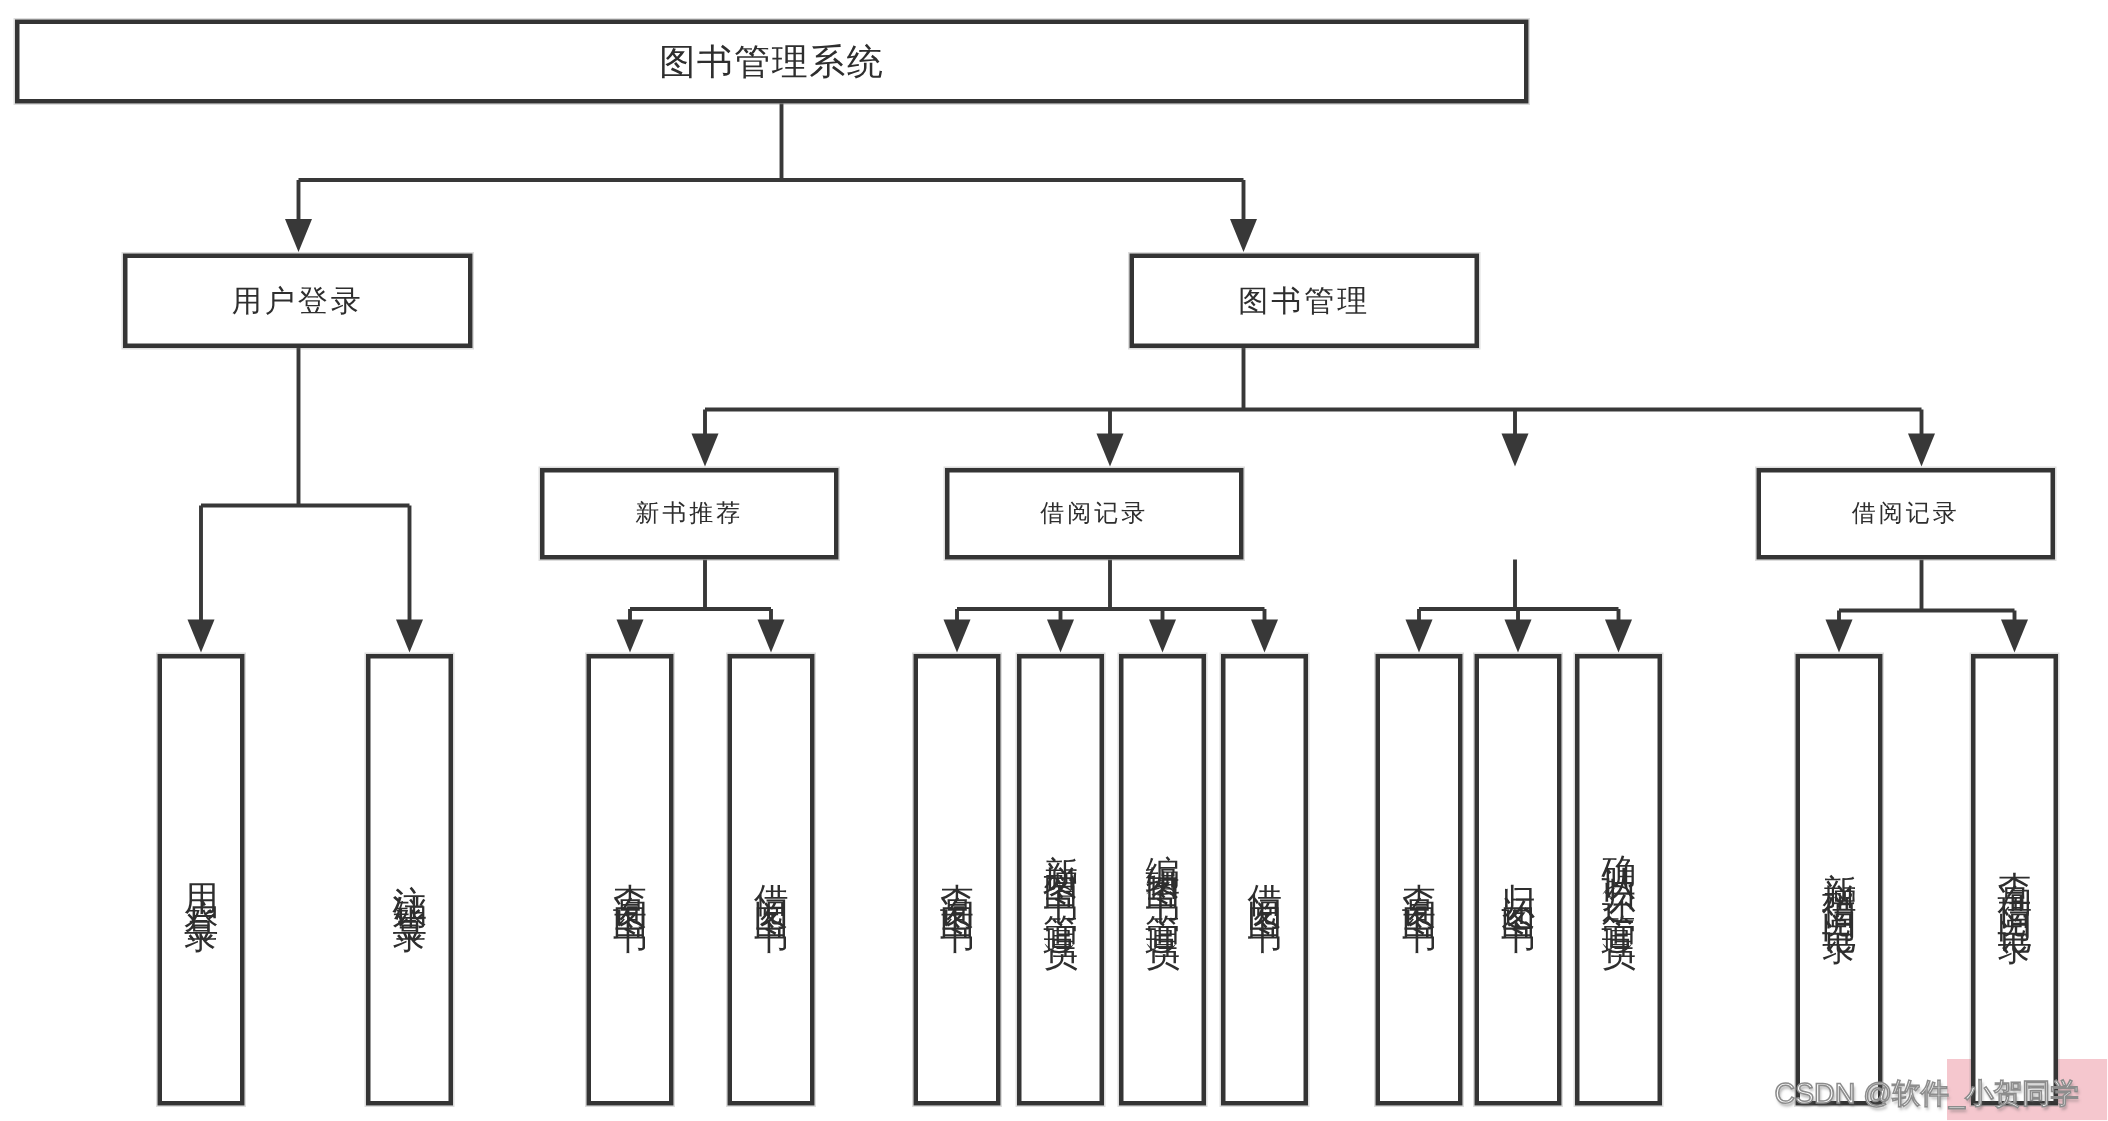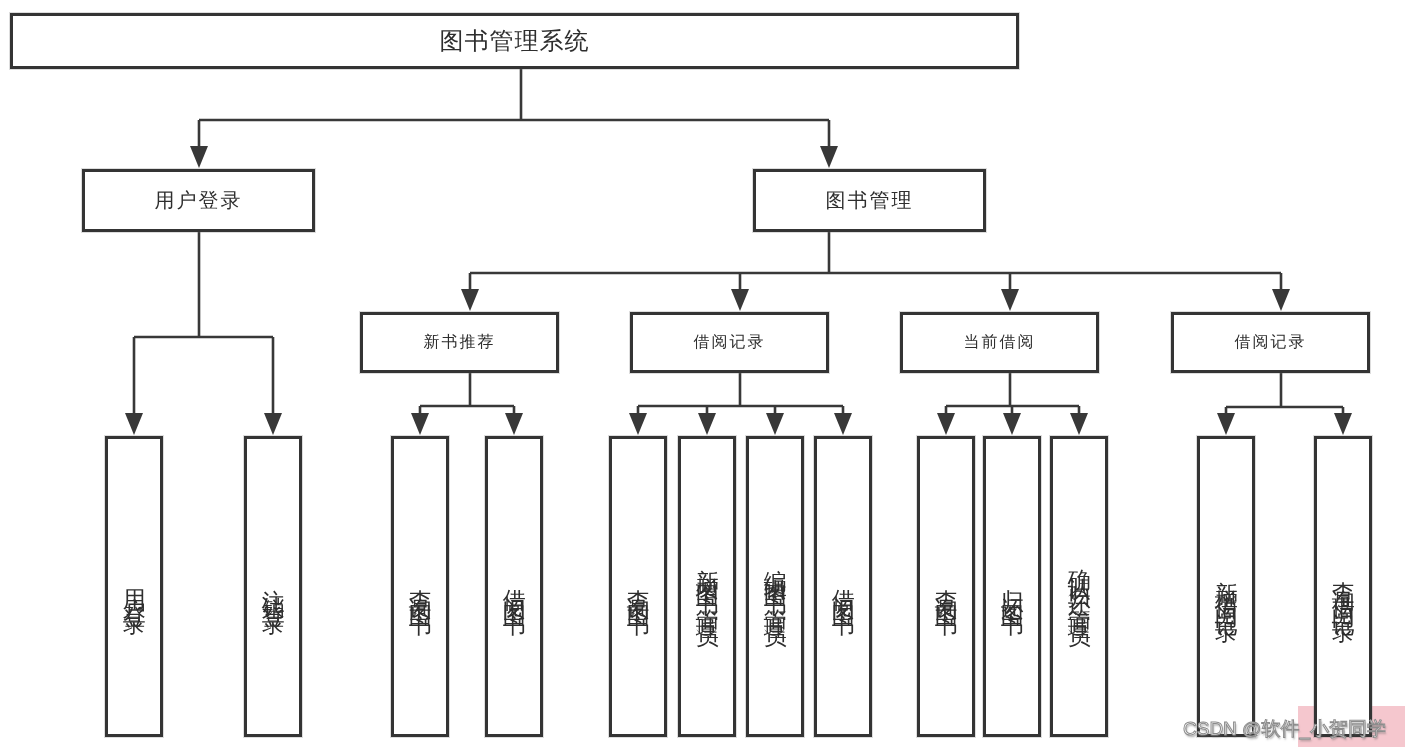--- a/index.html
+++ b/index.html
@@ -111,21 +111,20 @@
 
   <div class="wm-bg"></div>
 
   <div class="box root">图书管理系统</div>
 
   <div class="box l2" style="left:82px;">用户登录</div>
   <div class="box l2" style="left:712px;margin-left:41px;">图书管理</div>
 
   <div class="box l3" style="left:360px;">新书推荐</div>
   <div class="box l3" style="left:630px;">借阅记录</div>
-  <div class="box l3" style="left:900px;">当前借阅</div>
   <div class="box l3" style="left:1171px;">借阅记录</div>
 
   <div class="leaf" style="left:105px;">用户登录</div>
   <div class="leaf" style="left:244px;">注销登录</div>
 
   <div class="leaf" style="left:391px;">查询图书</div>
   <div class="leaf" style="left:485px;">借阅图书</div>
 
   <div class="leaf" style="left:609px;">查询图书</div>
   <div class="leaf" style="left:678px;">新增图书（管理员）</div>

